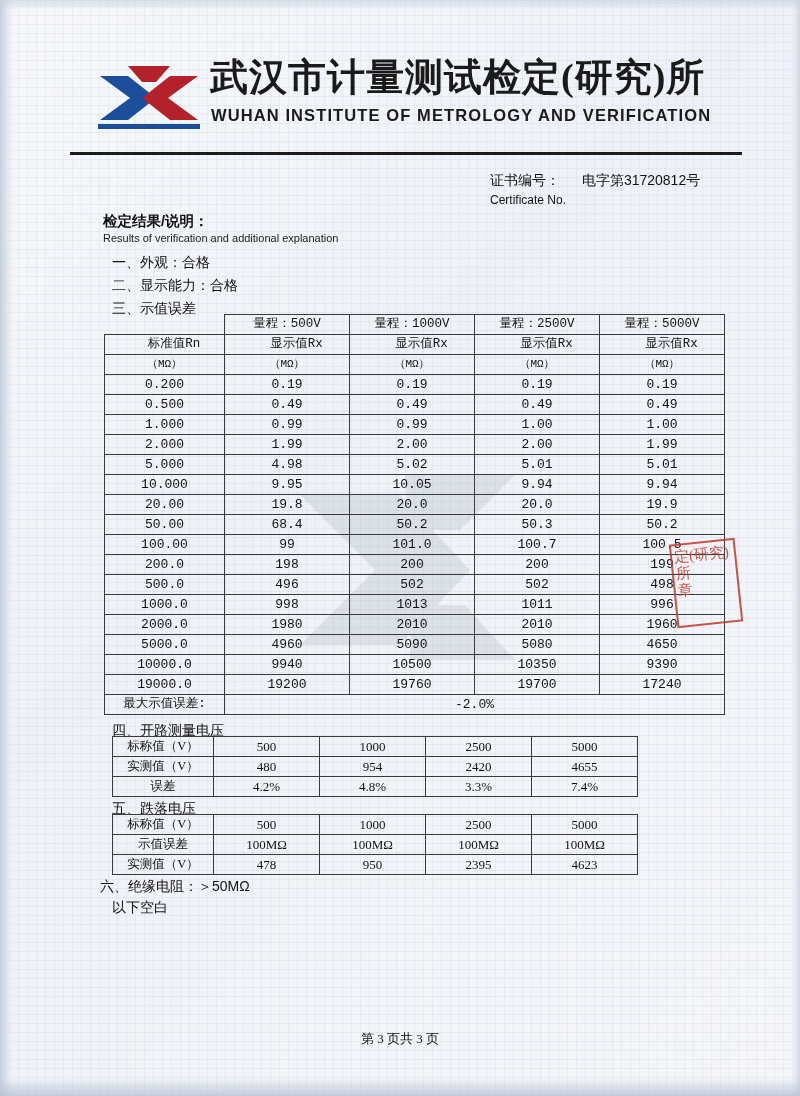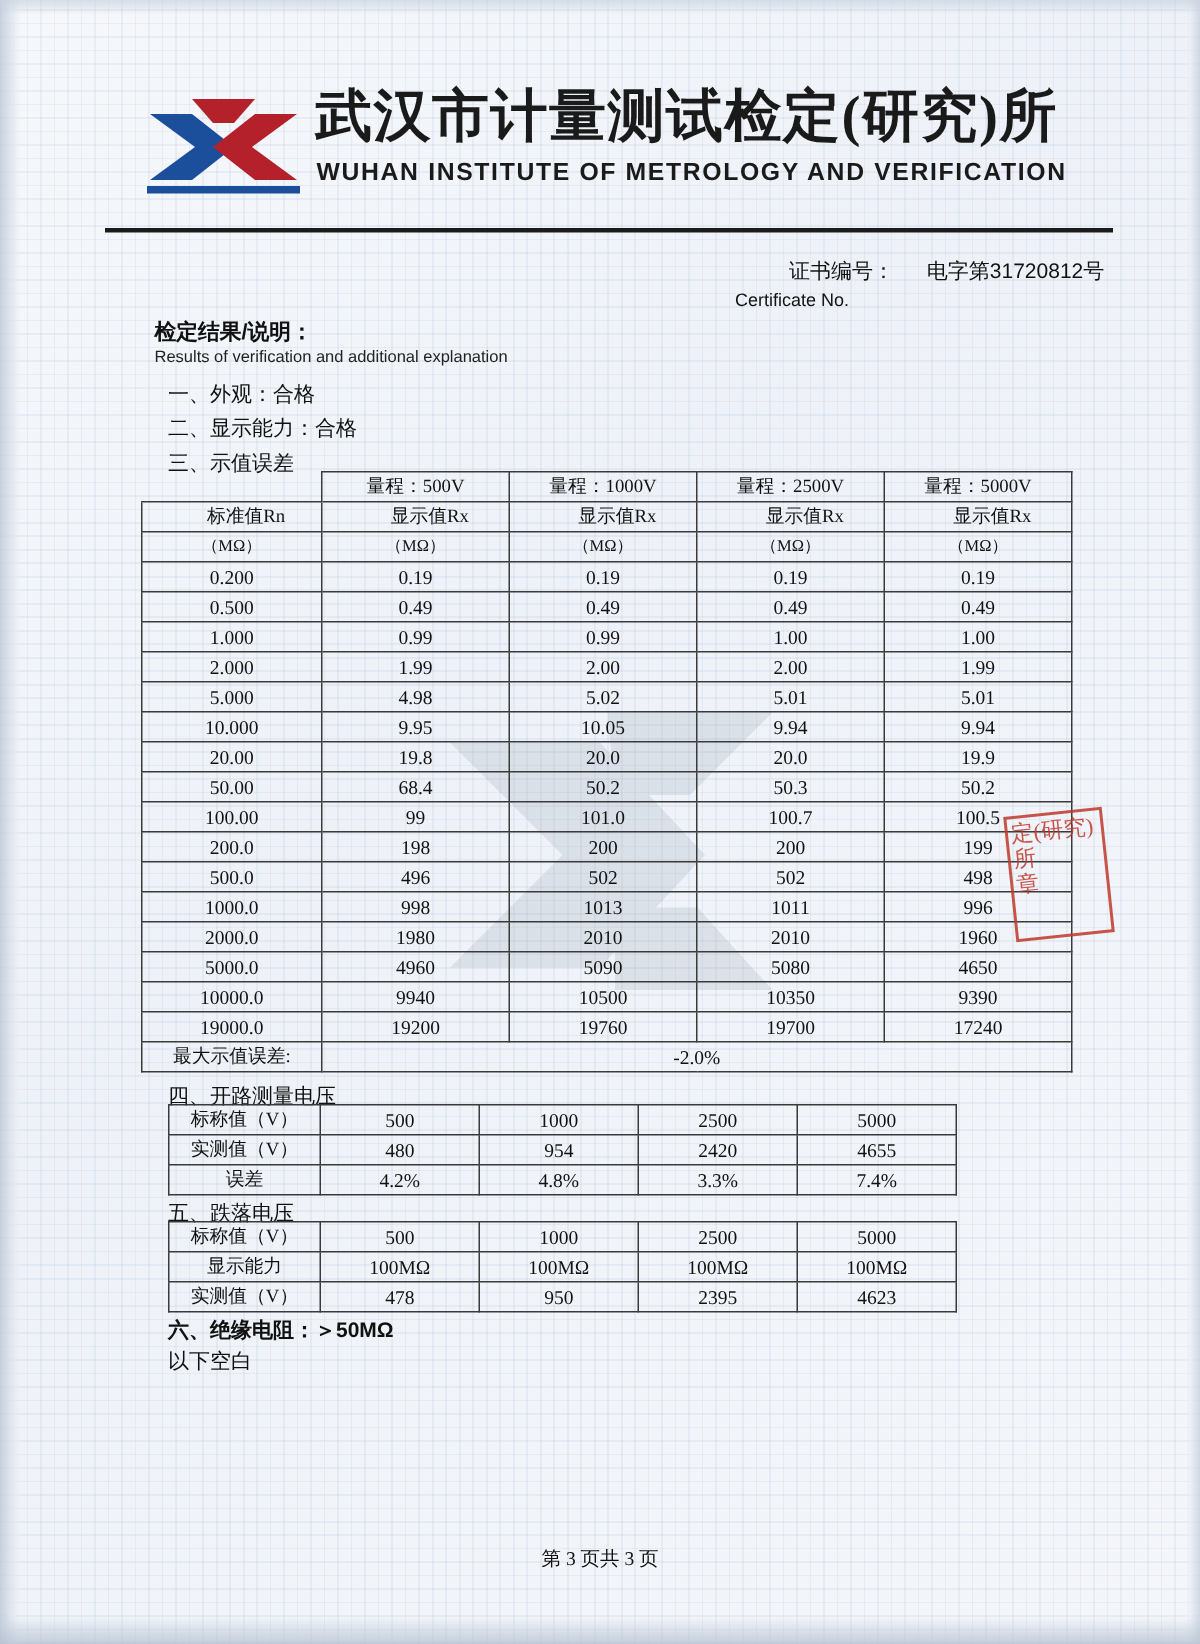--- a/index.html
+++ b/index.html
@@ -75,60 +75,60 @@
     position: absolute; left: 70px; top: 152px; width: 672px; height: 3px;
     background: #1b1b1b;
   }
 
   
   .cert-block {
     position: absolute; left: 490px; top: 172px;
     font-size: 13.5px;
     color: #111;
   }
-  .cert-line1 { white-space: nowrap; font-size: 14px; margin-left: 36px; }
+  .cert-line1 { white-space: nowrap; font-size: 14px; }
   .cert-no { margin-left: 18px; }
   .cert-line2 { font-size: 12px; margin-top: 3px; }
 
   
   .results-heading {
     position: absolute; left: 103px; top: 212px;
     font-size: 14.5px; font-weight: bold; color: #111;
   }
   .results-sub {
     position: absolute; left: 103px; top: 232px;
     font-size: 11px; color: #222;
   }
   .item1 { position: absolute; left: 112px; top: 254px; font-size: 14px; }
   .item2 { position: absolute; left: 112px; top: 277px; font-size: 14px; }
   .item3 { position: absolute; left: 112px; top: 300px; font-size: 14px; }
   .item4-label { position: absolute; left: 112px; top: 722px; font-size: 14px; }
   .item5-label { position: absolute; left: 112px; top: 800px; font-size: 14px; }
-  .item6 { position: absolute; left: 112px; top: 878px; font-size: 14px; font-weight: bold; }
+  .item6 { position: absolute; left: 100px; top: 878px; font-size: 14px; }
   .item-blank { position: absolute; left: 112px; top: 899px; font-size: 14px; }
 
   
   table {
     border-collapse: collapse;
     font-family: "Liberation Serif", serif;
     font-size: 13px;
     color: #111;
     background: transparent;
   }
   table td, table th {
     border: 1px solid #3a3a3a;
     text-align: center;
     font-weight: normal;
     padding: 0;
     height: 19px;
     line-height: 19px;
     background: transparent;
   }
   .main-table {
-    position: absolute; left: 94px; top: 314px;
+    position: absolute; left: 104px; top: 314px; font-family: Liberation Mono, monospace;
   }
   .main-table td { width: 105px; }
   .main-table td.col-std { width: 100px; }
   .hdr-range { height: 17px; line-height: 17px; font-size: 12.5px; }
   .hdr-val  { height: 19px; line-height: 19px; font-size: 12.5px; padding-left: 19px; }
   .hdr-unit { height: 19px; line-height: 19px; font-size: 11px; }
   .blank-cell { border-left: none; border-top: none; border-right: none; }
 
   .maxerr-label { text-align: center; font-size: 12.5px; }
 
@@ -397,21 +397,21 @@
   <table class="table5">
     <tbody>
       <tr>
         <td class="lbl">标称值（V）</td>
         <td>500</td>
         <td>1000</td>
         <td>2500</td>
         <td>5000</td>
       </tr>
       <tr>
-        <td class="lbl">显示能力</td>
+        <td class="lbl">示值误差</td>
         <td>100MΩ</td>
         <td>100MΩ</td>
         <td>100MΩ</td>
         <td>100MΩ</td>
       </tr>
       <tr>
         <td class="lbl">实测值（V）</td>
         <td>478</td>
         <td>950</td>
         <td>2395</td>

